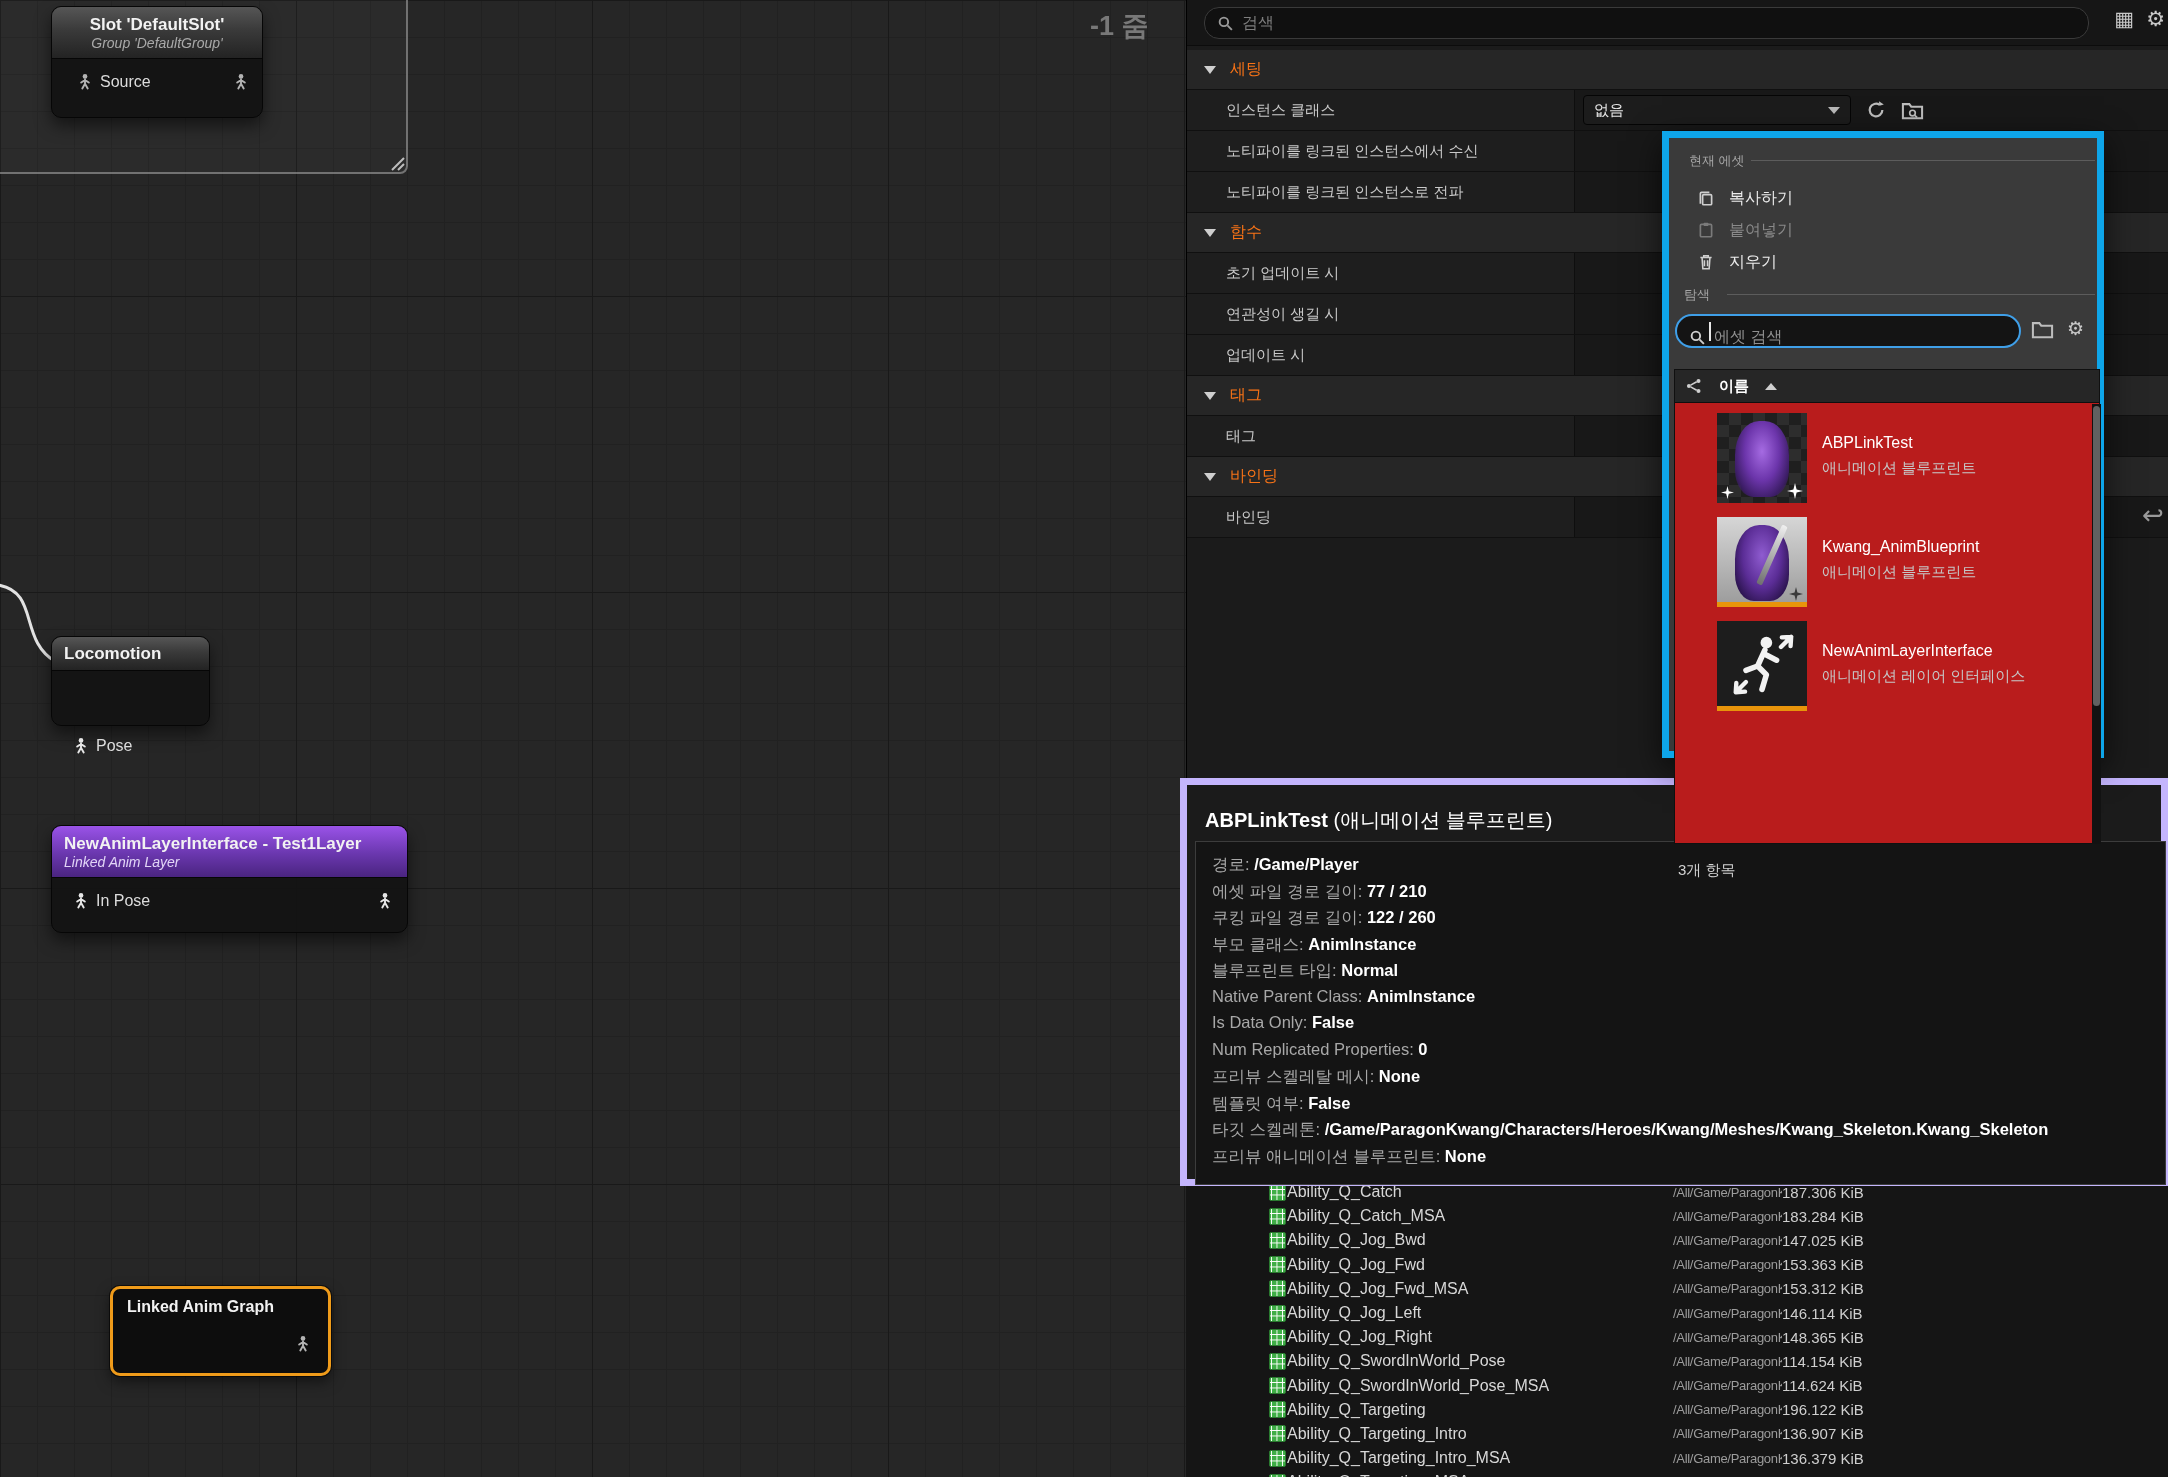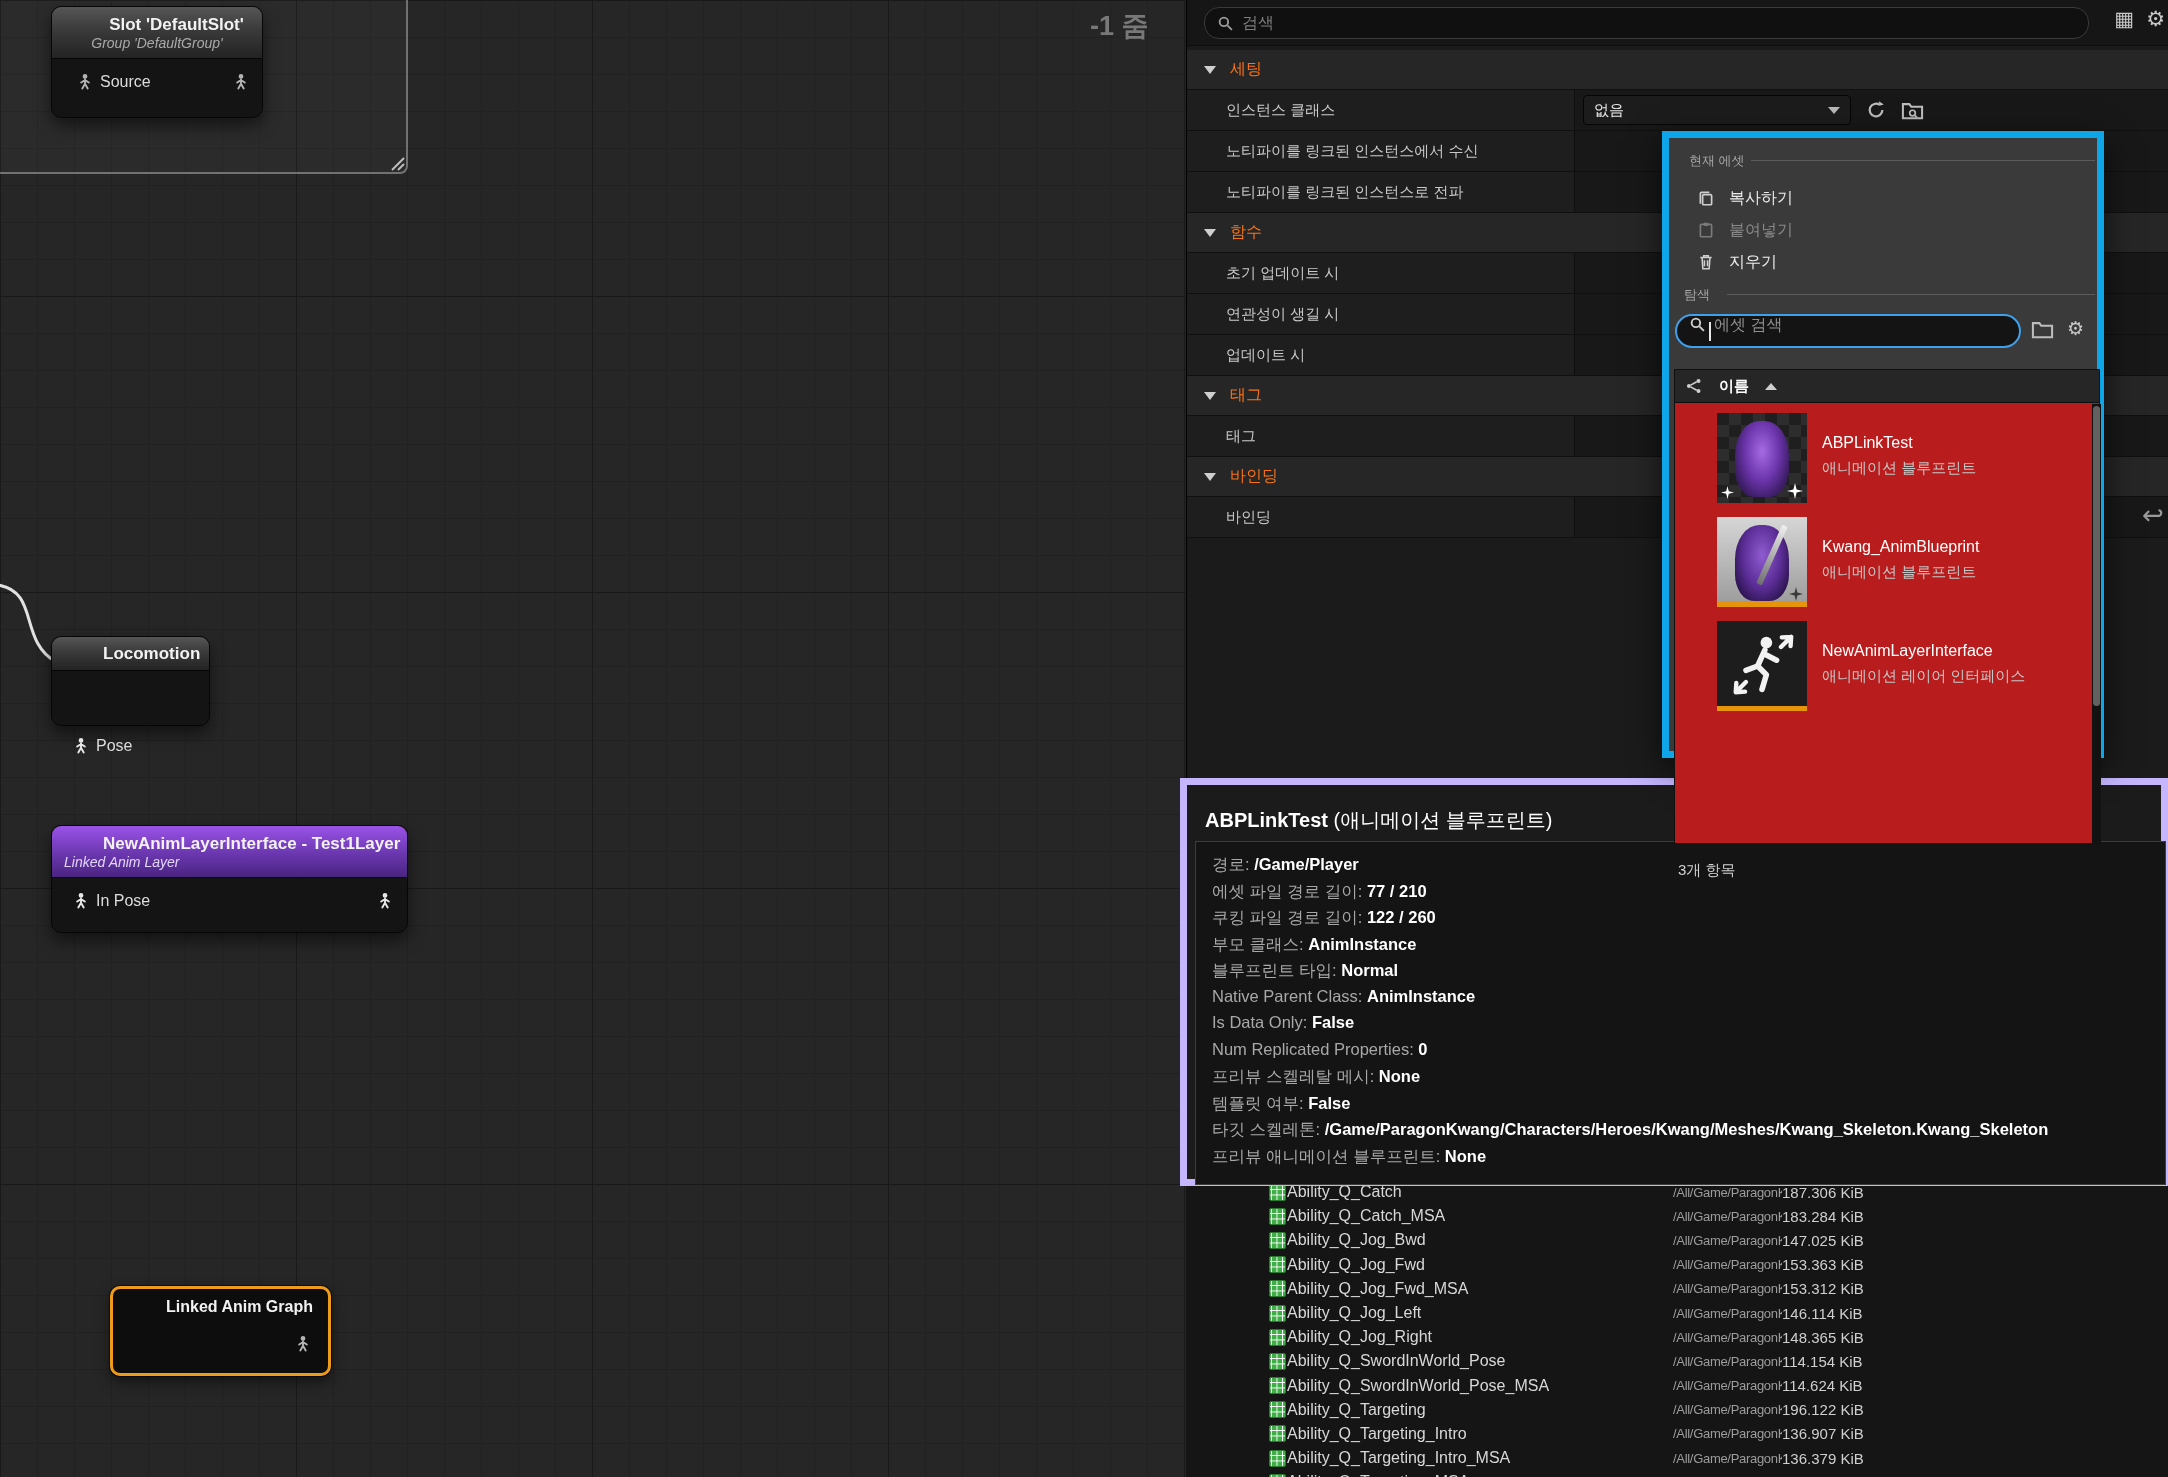--- a/index.html
+++ b/index.html
@@ -35,21 +35,21 @@
     position:absolute; background:rgba(19,19,19,.94);
     border:1px solid #060606; border-radius:10px;
     box-shadow:0 8px 16px rgba(0,0,0,.5);
   }
   .node-header {
     border-radius:9px 9px 0 0; padding:7px 12px 6px 12px;
     background:linear-gradient(180deg,#565656 0%,#3a3a3a 45%,#232323 100%);
     border-bottom:1px solid #060606;
   }
   .node-header.center { text-align:center; }
-  .node-title { font-size:17px; font-weight:bold; color:#f2f2f2; line-height:21px; white-space:nowrap;margin-left:39px; }
+  .node-title { font-size:17px; font-weight:bold; color:#f2f2f2; line-height:21px; white-space:nowrap; }
   .node-sub { font-size:14px; font-style:italic; color:#a9a9a9; line-height:17px; white-space:nowrap; }
   .node-header.purple { background:linear-gradient(180deg,#9a53e8 0%,#6a37ae 55%,#4a2480 100%); }
   .node-header.purple .node-sub { color:#e2d5f7; }
   .pin-row { position:absolute; display:flex; align-items:center; gap:6px; }
   .pin-label { font-size:16px; color:#dcdcdc; white-space:nowrap; }
   .pin-person { color:#e6e6e6; display:block; }
   .pin-person.dim { color:#b3b3b3; }
   .node.selected { border:3px solid #ef9b1a; border-radius:10px; background:rgba(12,12,12,.96);
     box-shadow:0 0 0 1px rgba(0,0,0,.6), 0 6px 14px rgba(0,0,0,.5); }
   .wire { position:absolute; left:0; top:560px; pointer-events:none; }
@@ -97,21 +97,21 @@
   .picker-small-label { position:absolute; font-size:13px; color:#a5a5a5; }
   .picker-rule { position:absolute; height:1px; background:#5c5c5c; }
   .menu-item { position:absolute; left:0; width:442px; height:32px; display:flex; align-items:center; gap:14px; padding-left:28px; cursor:pointer; }
   .menu-item .m-icon { color:#cfcfcf; display:block; }
   .menu-item .m-label { font-size:16px; color:#ececec; }
   .menu-item.disabled .m-label { color:#8a8a8a; }
   .menu-item.disabled .m-icon { color:#7a7a7a; }
   .picker-search {
     position:absolute; left:6px; top:176px; width:346px; height:34px;
     background:#141414; border:2px solid #3f9fe8; border-radius:17px;
-    display:flex; align-items:flex-start; gap:8px; padding-left:12px;
+    display:flex; align-items:flex-end; gap:8px; padding-left:12px;
   }
   .picker-search input { flex:1; background:transparent; border:none; outline:none; font-family:inherit; font-size:16px; color:#d0d0d0; }
   .picker-search input::placeholder { color:#8f8f8f; }
   .caret-bar { position:absolute; left:40px; top:184px; width:2px; height:19px; background:#e8e8e8; }
   .picker-side-icons { position:absolute; left:362px; top:181px; display:flex; gap:13px; }
   .list-chrome { position:absolute; left:5px; top:231px; width:426px; height:475px; background:#b91c1c; border:1px solid #101010; }
   .list-header { position:absolute; left:0; top:0; width:424px; height:33px; background:#262626; border-bottom:1px solid #0f0f0f; display:flex; align-items:center; gap:16px; padding-left:10px; }
   .list-header .name { font-size:15px; font-weight:bold; color:#fff; }
   .tri-up { width:0; height:0; border-left:6px solid transparent; border-right:6px solid transparent; border-bottom:7px solid #cfcfcf; }
   .asset-item { position:absolute; left:0; width:412px; height:104px; cursor:pointer; }

